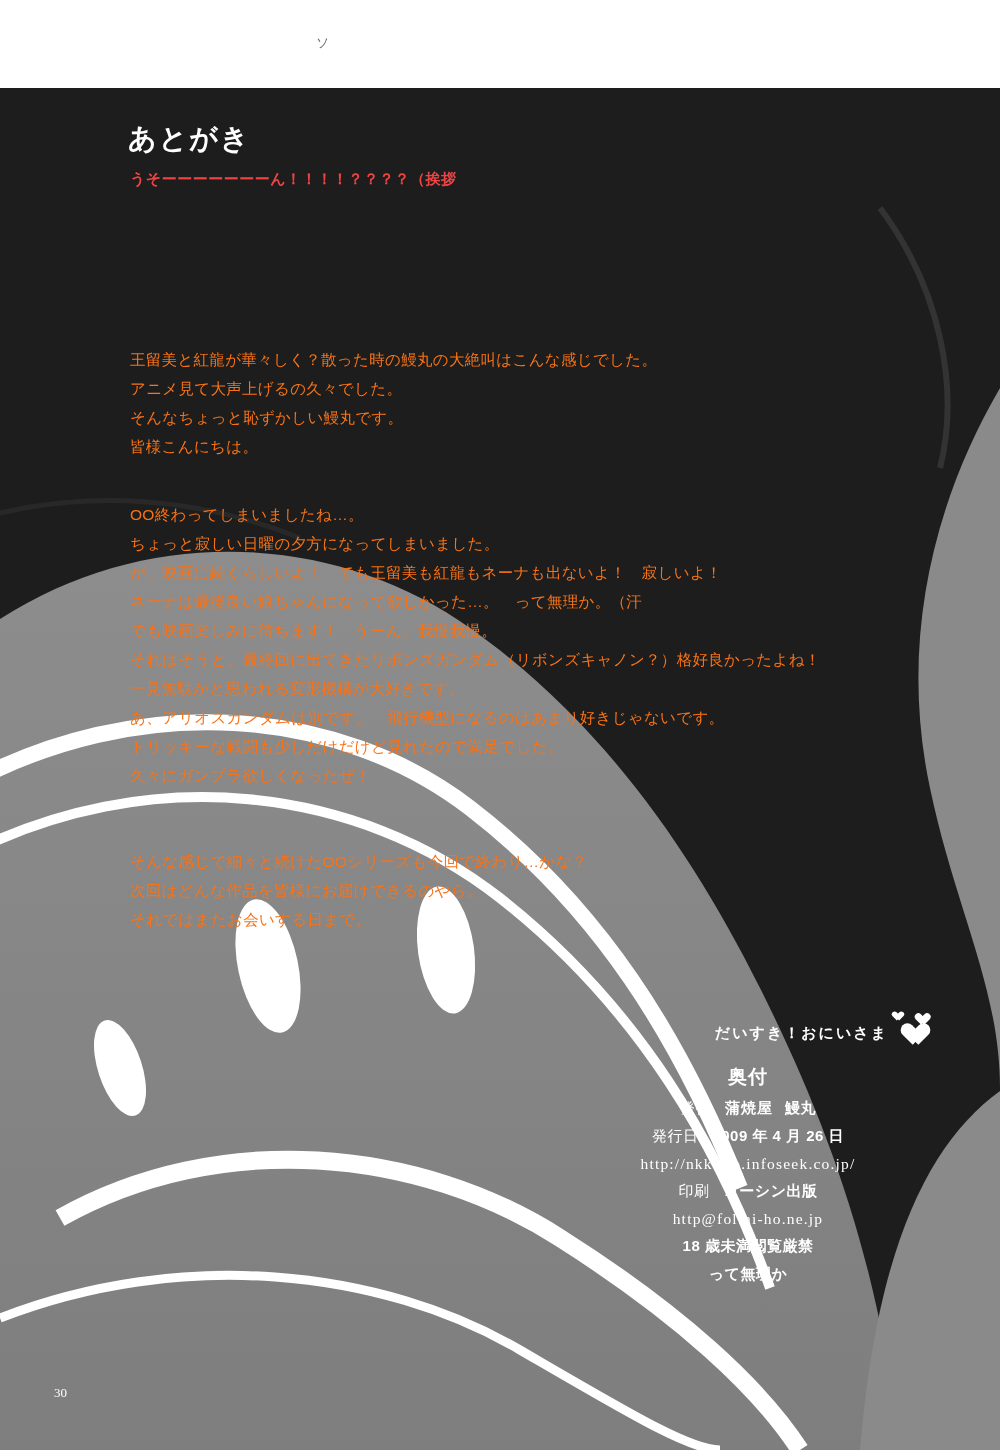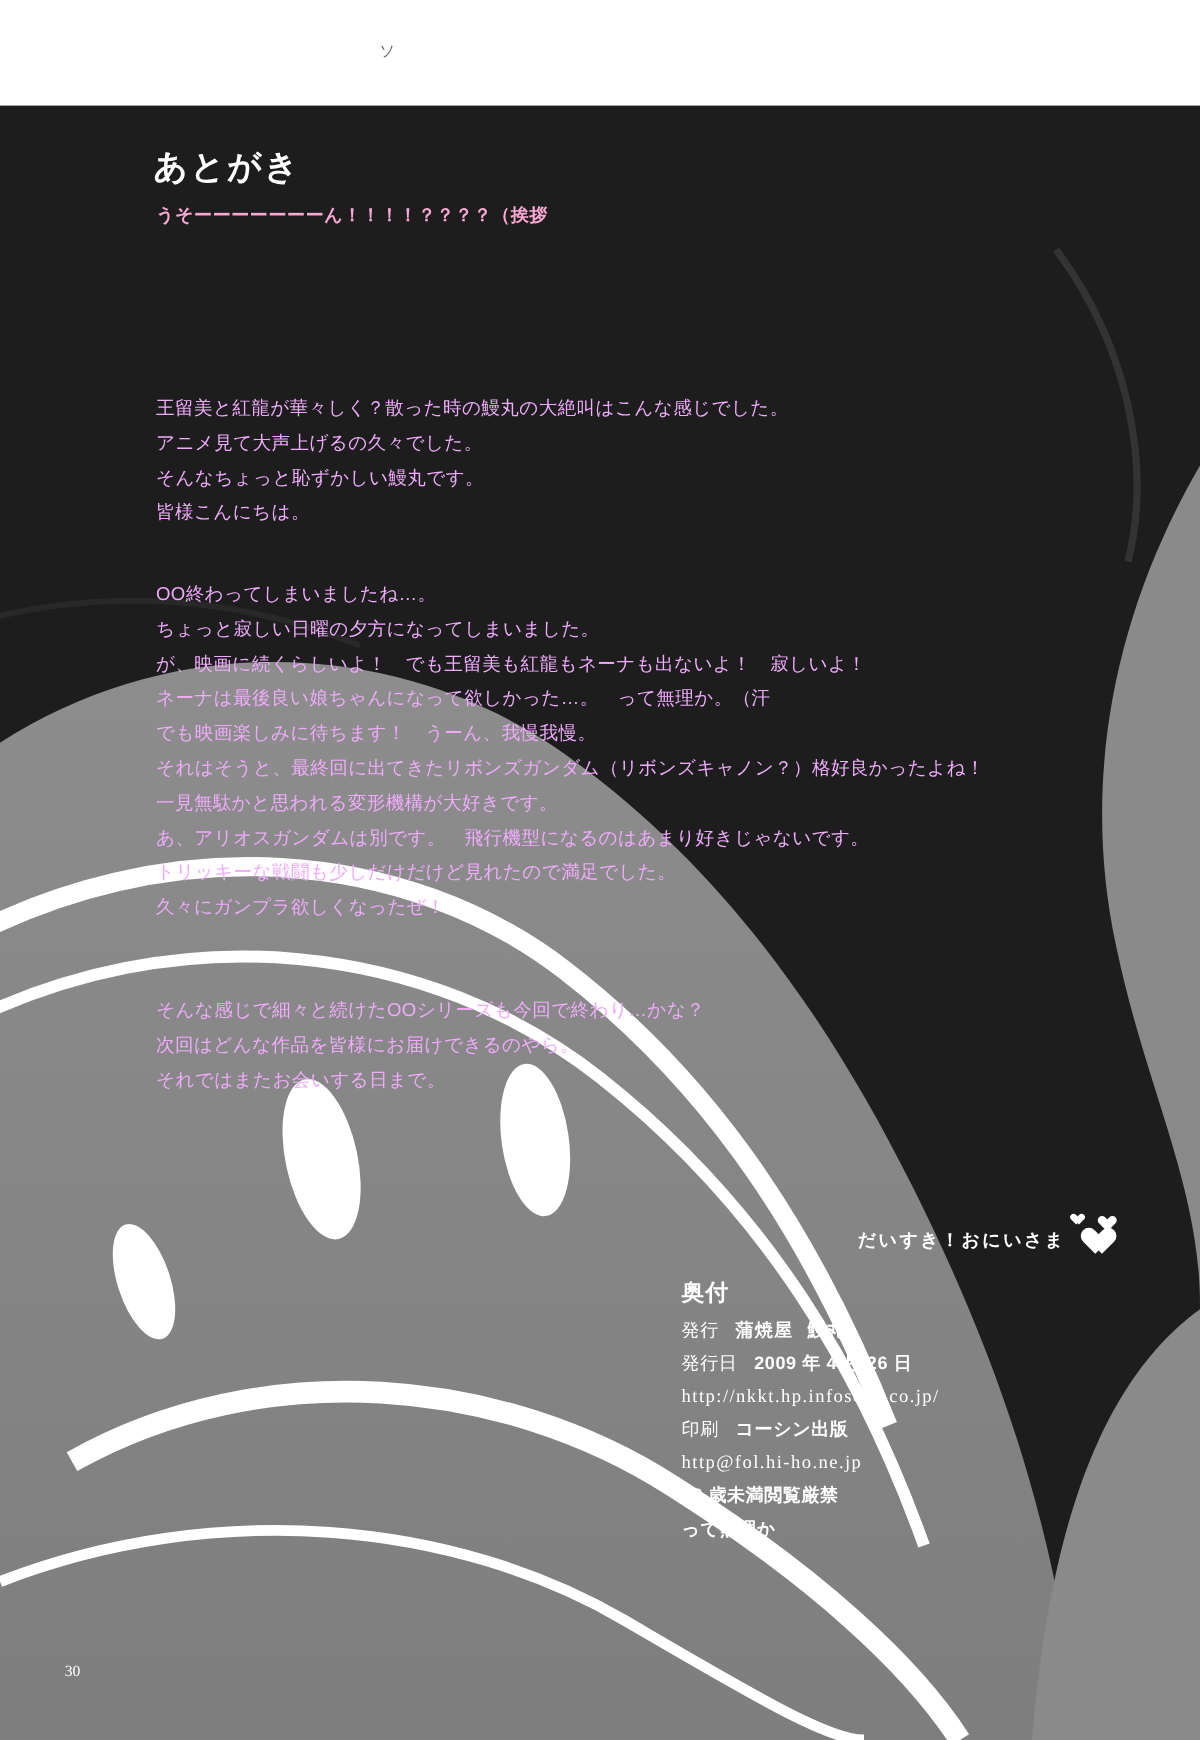--- a/index.html
+++ b/index.html
@@ -58,44 +58,45 @@
     font-size: 28px;
     font-weight: bold;
     color: #ffffff;
     letter-spacing: 2px;
   }
   .greet {
     position: absolute;
     left: 130px;
     top: 82px;
     font-size: 15px;
-    color: #f9a8d4;
+    color: #ef4444;
     font-weight: bold;
     letter-spacing: 0.5px;
   }
   .para {
     position: absolute;
     left: 130px;
     font-size: 15.5px;
-    color: #f0abfc;
+    color: #f97316;
     line-height: 29px;
     letter-spacing: 0.3px;
     white-space: pre-line;
+    margin-top: 19px;
   }
   .para-1 { top: 238px; }
   .para-2 { top: 393px; }
   .para-3 { top: 740px; }
 
   
   .colophon {
     position: absolute;
     right: 72px;
     top: 930px;
     width: 360px;
-    text-align: left;
+    text-align: center;
     color: #ffffff;
   }
   .logo-row {
     position: relative;
     height: 40px;
     margin-bottom: 4px;
   }
   .logo-text {
     position: absolute;
     right: 40px;

